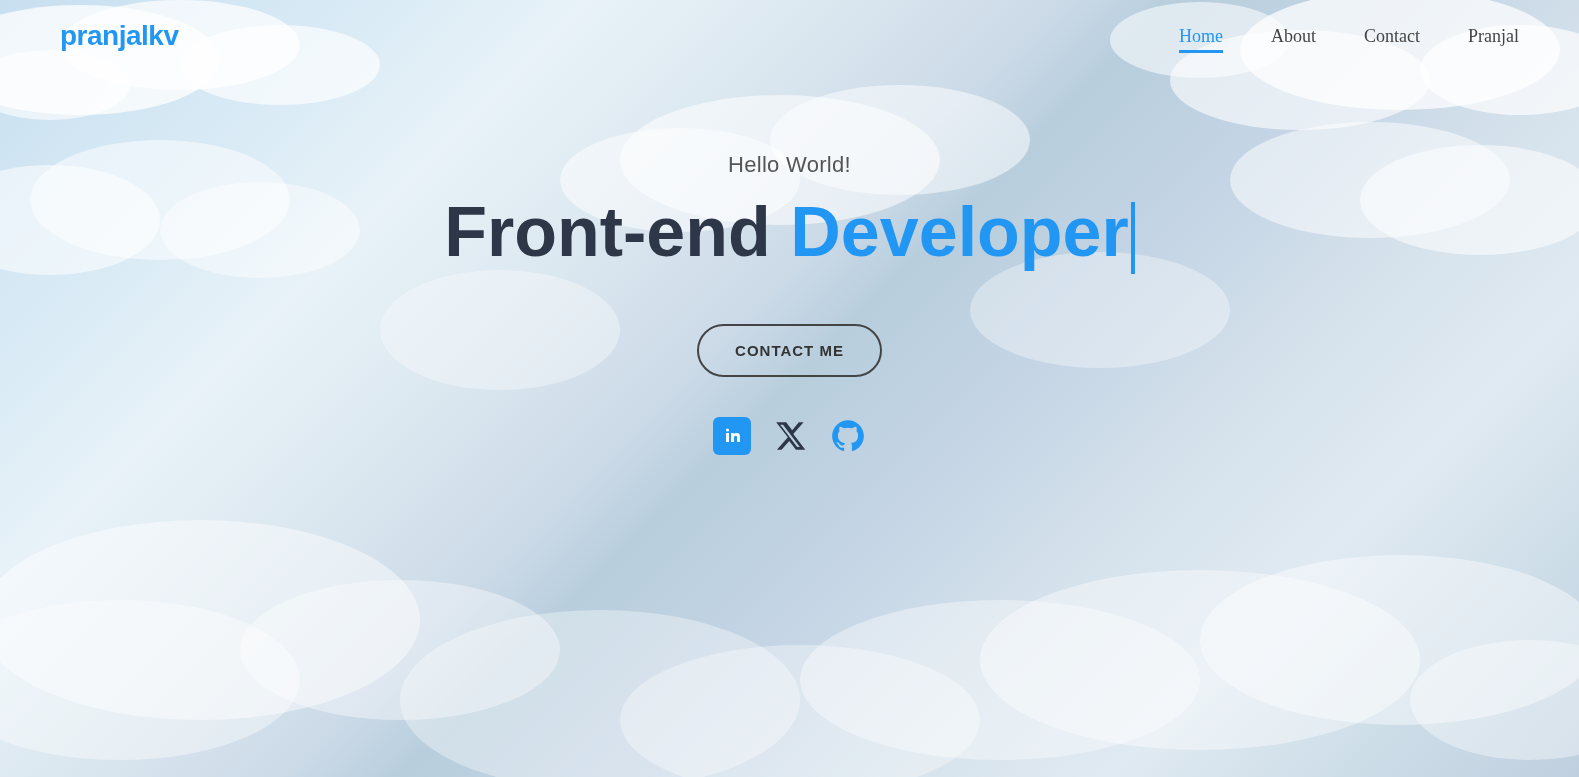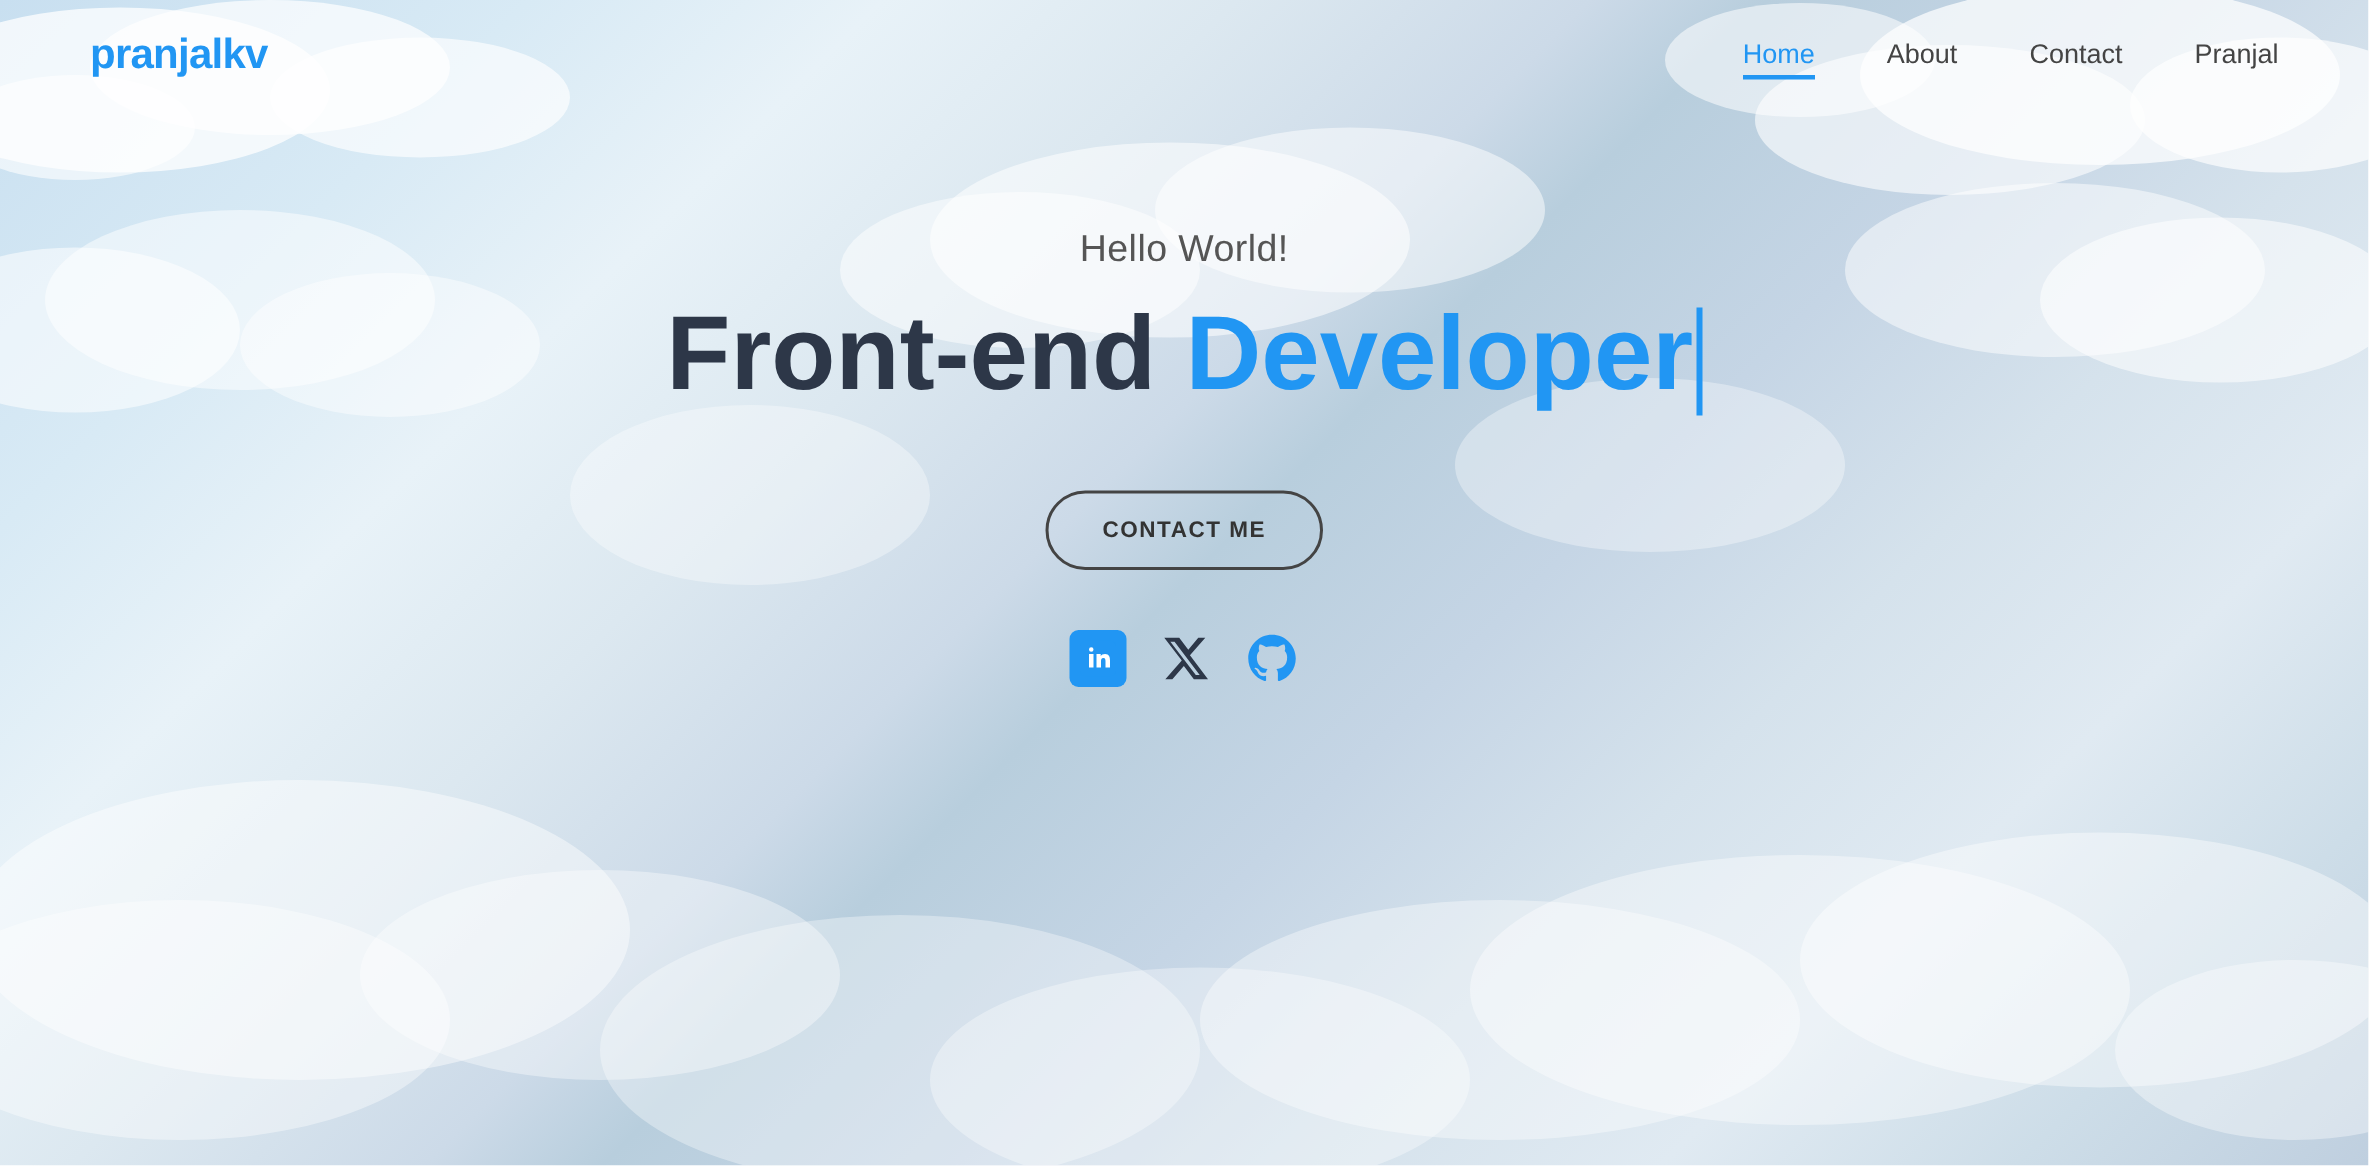--- a/index.html
+++ b/index.html
@@ -69,40 +69,41 @@
       align-items: center;
       list-style: none;
     }
 
     .nav-links a {
       text-decoration: none;
       font-size: 18px;
       font-weight: 500;
       color: #444;
       cursor: pointer;
+      font-family: Liberation Serif, serif;
     }
 
     .nav-links a.active {
       color: #2196F3;
       border-bottom: 3px solid #2196F3;
       padding-bottom: 4px;
     }
 
     .hero {
       position: relative;
       z-index: 10;
       display: flex;
       flex-direction: column;
       align-items: center;
       justify-content: center;
       padding-top: 80px;
     }
 
     .hello-text {
-      font-size: 25px;
+      font-size: 22px;
       color: #555;
       font-weight: 400;
       margin-bottom: 16px;
       letter-spacing: 0.3px;
     }
 
     .main-heading {
       font-size: 72px;
       font-weight: 800;
       color: #2d3748;

